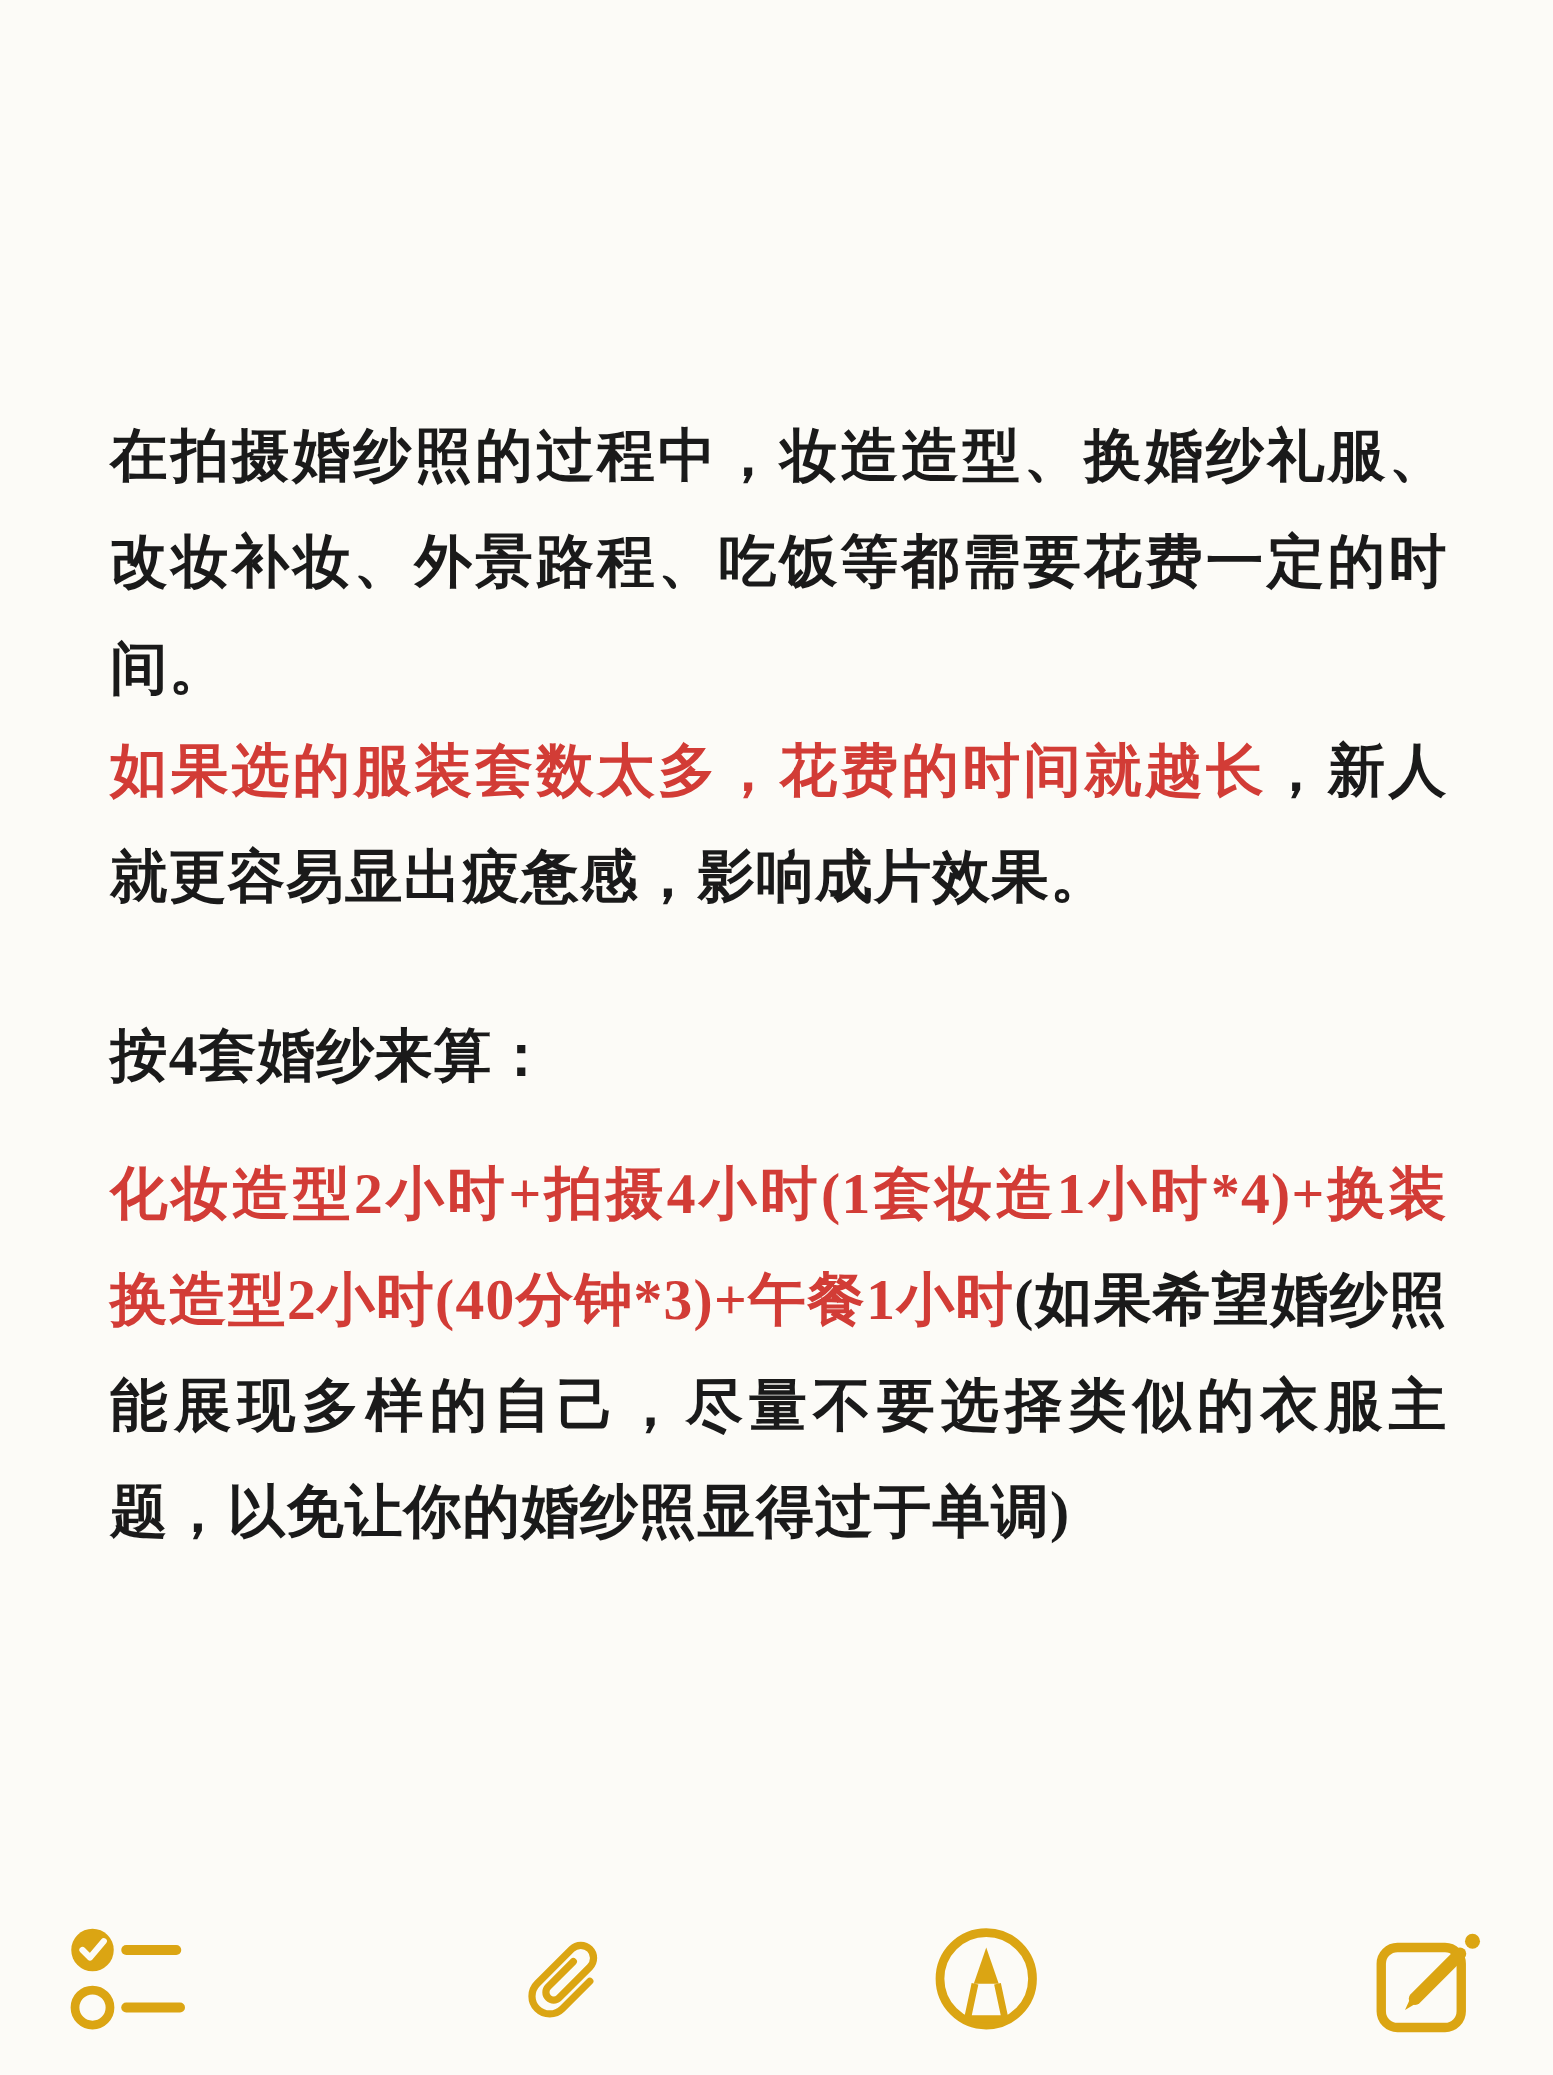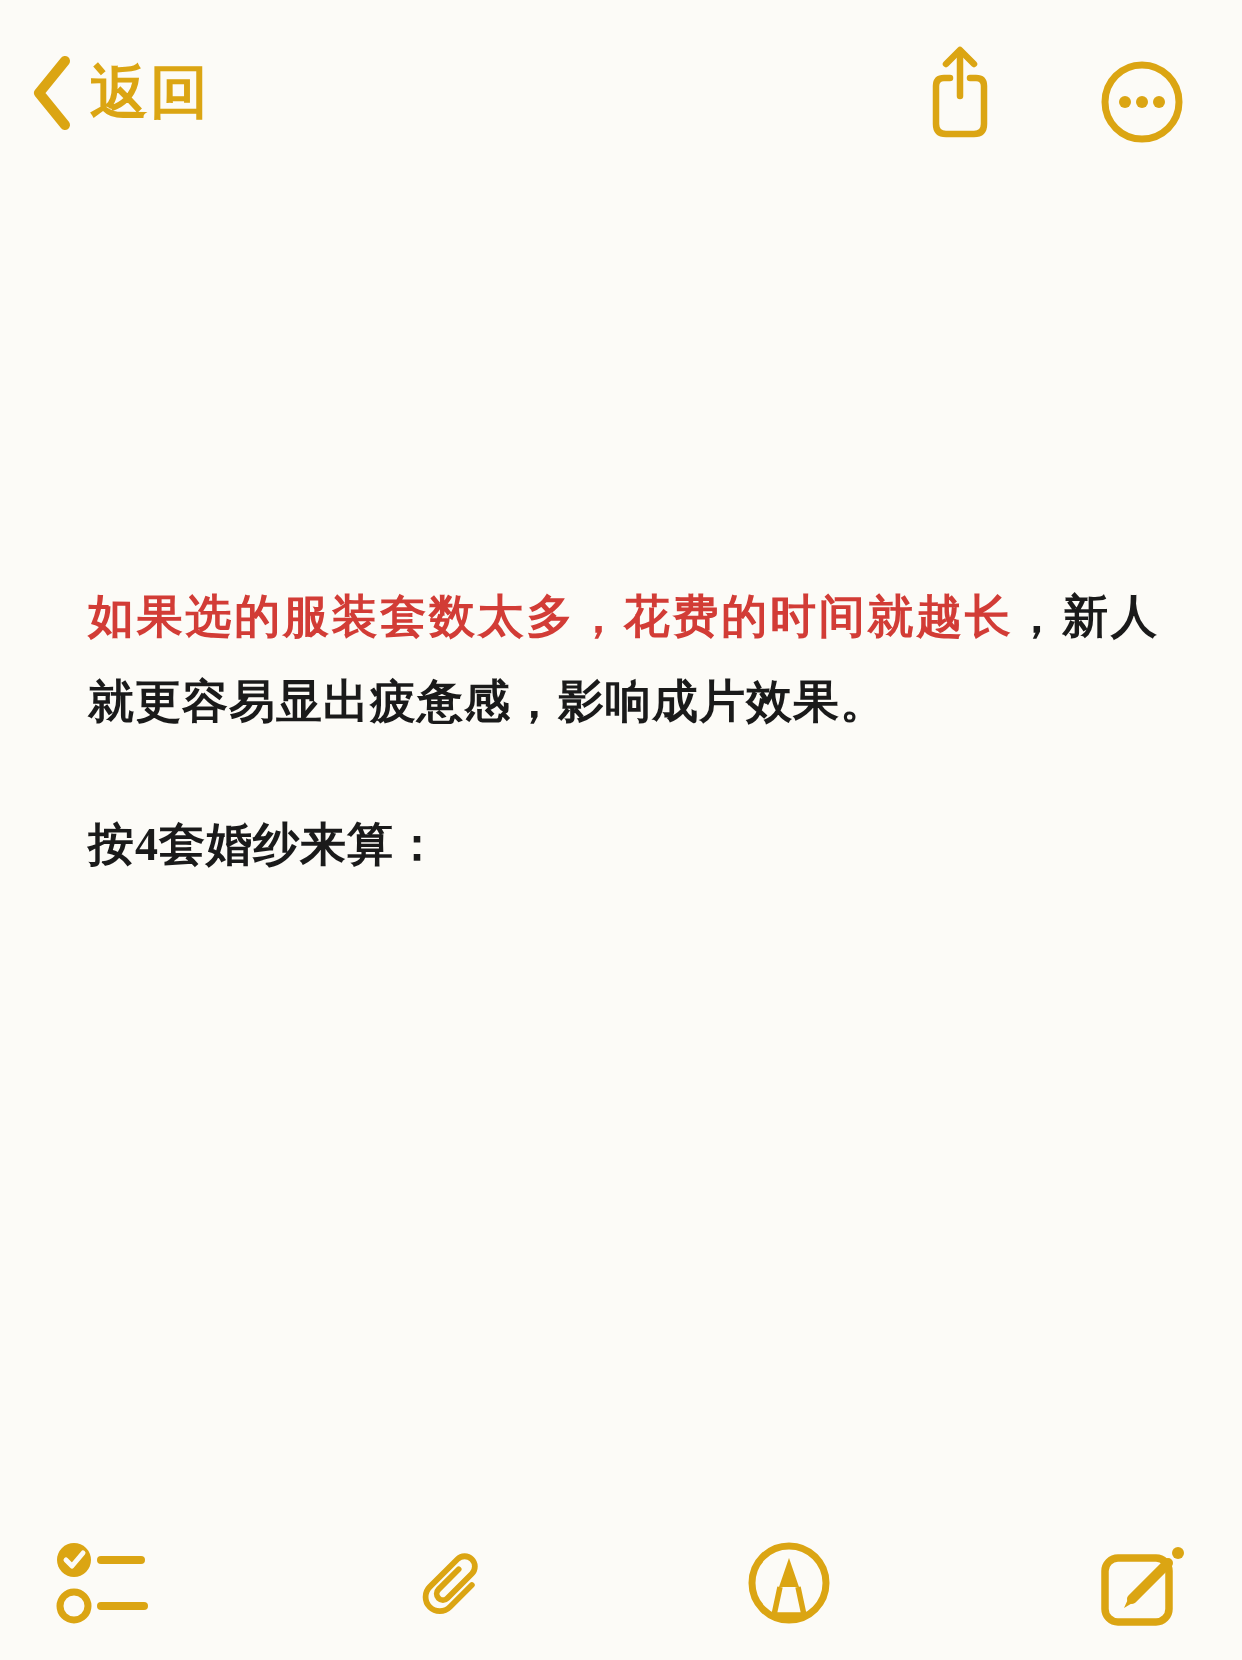--- a/index.html
+++ b/index.html
@@ -65,54 +65,29 @@
   .checklist-btn{left:56px;top:22px;width:92px;height:84px;}
   .attach-btn{left:413px;top:18px;width:80px;height:94px;}
   .markup-btn{left:748px;top:22px;width:82px;height:82px;}
   .compose-btn{left:1098px;top:16px;width:92px;height:92px;}
 </style>
 </head>
 <body>
 
 <div class="page">
 
-  <div class="navbar">
-    <div class="back-btn">
-      <svg class="chevron" viewBox="0 0 42 78">
-        <path d="M35 7 L9 39 L35 71" fill="none" stroke="#DBA513" stroke-width="10" stroke-linecap="round" stroke-linejoin="round"></path>
-      </svg>
-      <span class="back-label">返回</span>
-    </div>
-
-    <div class="nav-icon share-btn">
-      <svg viewBox="0 0 68 96">
-        <g fill="none" stroke="#DBA513" stroke-width="6.5" stroke-linecap="round" stroke-linejoin="round">
-          <path d="M24 34 H18 Q10 34 10 42 V80 Q10 90 20 90 H48 Q58 90 58 80 V42 Q58 34 50 34 H44"></path>
-          <path d="M34 8 V52"></path>
-          <path d="M20 20 L34 6 L48 20"></path>
-        </g>
-      </svg>
-    </div>
-
-    <div class="nav-icon more-btn">
-      <svg viewBox="0 0 84 84">
-        <circle cx="42" cy="42" r="37" fill="none" stroke="#DBA513" stroke-width="7"></circle>
-        <circle cx="25" cy="42" r="6" fill="#DBA513"></circle>
-        <circle cx="42" cy="42" r="6" fill="#DBA513"></circle>
-        <circle cx="59" cy="42" r="6" fill="#DBA513"></circle>
-      </svg>
-    </div>
-  </div>
 
 
+  <div class="para p1"><span>在拍摄婚纱照的过程中，妆造造型、换婚纱礼服、改妆补妆、外景路程、吃饭等都需要花费一定的时间。</span></div>
 
   <div class="para p2"><span class="run-red">如果选的服装套数太多，花费的时间就越长</span><span>，新人就更容易显出疲惫感，影响成片效果。</span></div>
 
   <div class="para p3"><span>按4套婚纱来算：</span></div>
 
+  <div class="para p4"><span class="run-red">化妆造型2小时+拍摄4小时(1套妆造1小时*4)+换装换造型2小时(40分钟*3)+午餐1小时</span><span>(如果希望婚纱照能展现多样的自己，尽量不要选择类似的衣服主题，以免让你的婚纱照显得过于单调)</span></div>
 
   <div class="toolbar">
 
     <div class="tool-btn checklist-btn">
       <svg viewBox="0 0 92 84">
         <circle cx="18" cy="18" r="17" fill="#DBA513"></circle>
         <path d="M10 18 L16 24 L27 11" fill="none" stroke="#FCFBF7" stroke-width="5" stroke-linecap="round" stroke-linejoin="round"></path>
         <line x1="45" y1="18" x2="85" y2="18" stroke="#DBA513" stroke-width="8" stroke-linecap="round"></line>
         <circle cx="18" cy="64" r="14" fill="none" stroke="#DBA513" stroke-width="7"></circle>
         <line x1="45" y1="64" x2="88" y2="64" stroke="#DBA513" stroke-width="8" stroke-linecap="round"></line>

